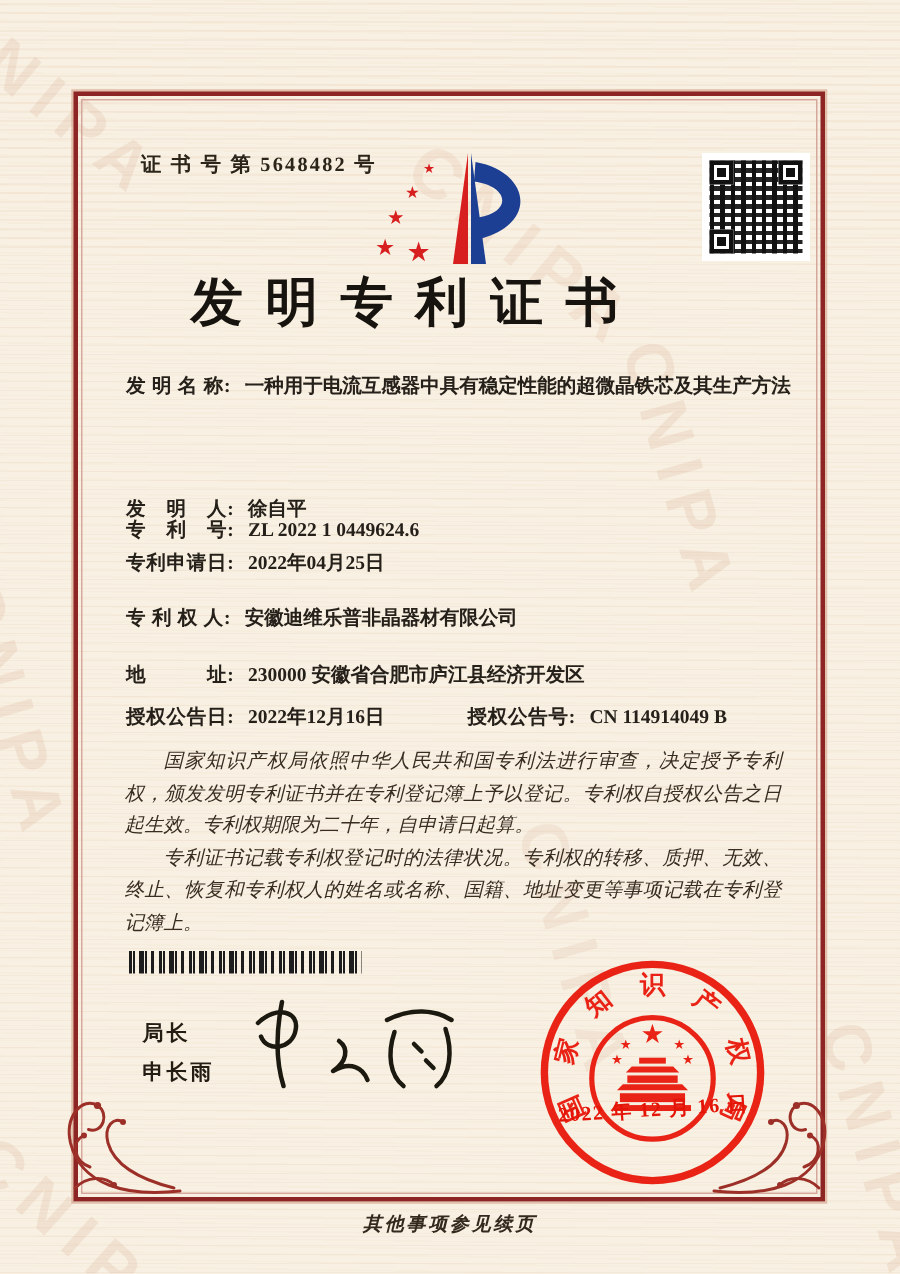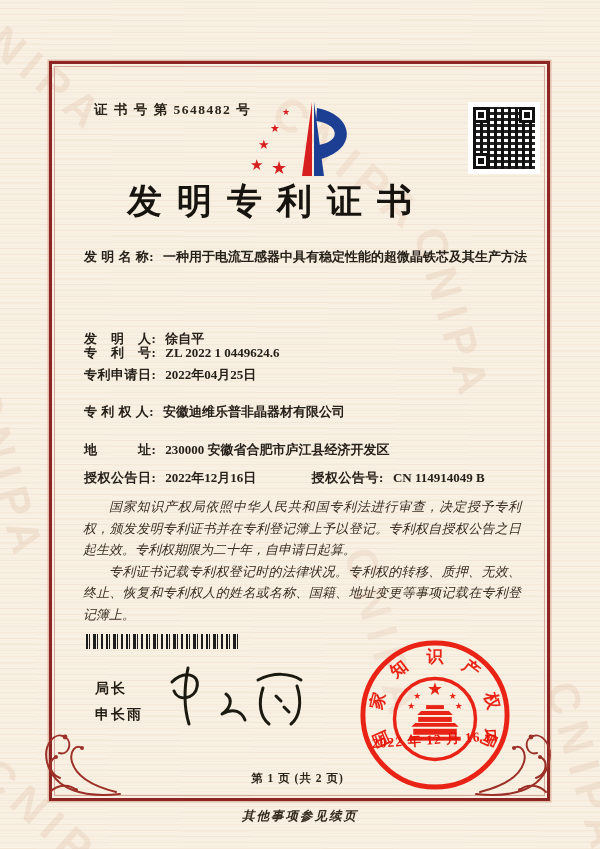--- a/index.html
+++ b/index.html
@@ -261,16 +261,15 @@
         <rect x="63" y="82" width="34" height="5"></rect>
         <path d="M56,92 L104,92 L100,88 L60,88 Z"></path>
         <rect x="58" y="94" width="44" height="6"></rect>
         <rect x="54" y="102" width="52" height="4"></rect>
       </g>
     </g>
   </svg>
 
   <div class="seal-date">2022 年 12 月 16 日</div>
 
-  <div class="page-info">第 1 页 (共 2 页)</div>
   <div class="continuation">其他事项参见续页</div>
 
 </div>
 
 </body></html>

